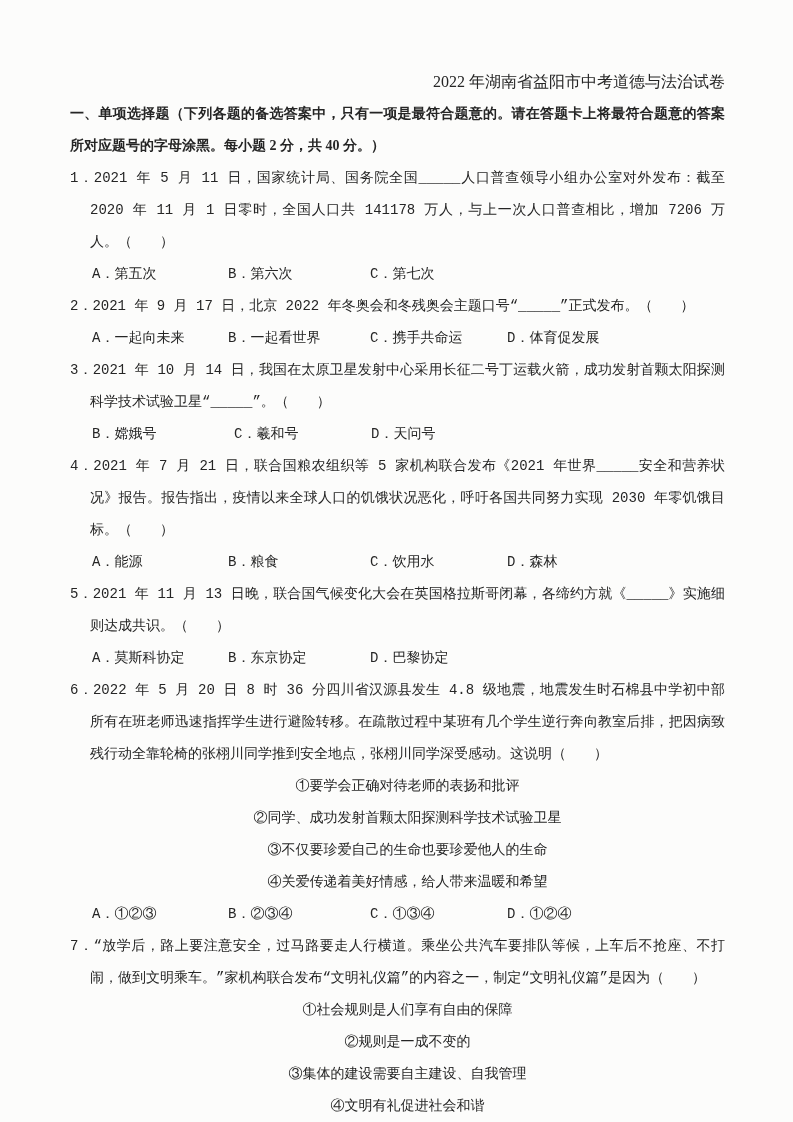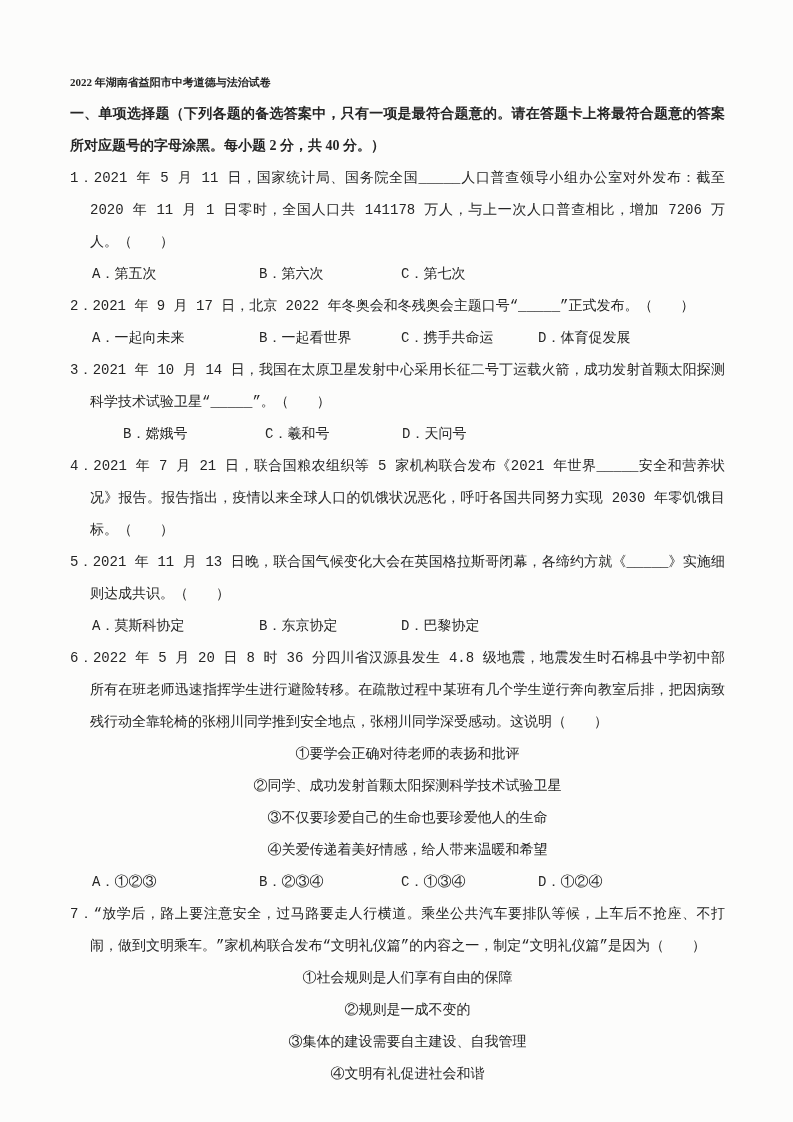--- a/index.html
+++ b/index.html
@@ -15,23 +15,23 @@
     background: #fcfcfb;
     color: #252525;
     font-family: "Liberation Serif", "DejaVu Serif", serif;
     font-size: 14px;
     line-height: 32px;
     padding: 66px 68px 20px 70px;
     overflow: hidden;
   }
   .doc-title {
     margin: 0;
-    font-size: 11px;
-    font-weight: bold;
-    text-align: left;
+    font-size: 16px;
+    font-weight: normal;
+    text-align: right;
     white-space: nowrap;
   }
   .section-heading {
     margin: 0;
     font-weight: bold;
     text-align: justify;
   }
   .question { margin: 0; font-family: Liberation Mono, monospace; }
   .qtext {
     margin: 0;
@@ -44,21 +44,21 @@
     margin: 0;
     padding-left: 20px;
     text-align: center;
   }
   .opts {
     display: flex;
     padding-left: 22px;
   }
   .opt { display: block; white-space: nowrap; }
   .opt-a { width: 136px; }
-  .opt-b { width: 142px; margin-left: 31px; }
+  .opt-b { width: 142px; }
   .opt-c { width: 137px; }
   .opt-d { flex: 1; }
 </style>
 </head>
 <body>
 
 <div class="page">
 
   <h1 class="doc-title">2022 年湖南省益阳市中考道德与法治试卷</h1>
 
@@ -87,20 +87,26 @@
     <p class="qtext"><span class="qnum">3．</span><span>2021 年 10 月 14 日，我国在太原卫星发射中心采用长征二号丁运载火箭，成功发射首颗太阳探测科学技术试验卫星“_____”。（　　）</span></p>
     <div class="opts">
       <span class="opt opt-b">B．嫦娥号</span>
       <span class="opt opt-c">C．羲和号</span>
       <span class="opt opt-d">D．天问号</span>
     </div>
   </div>
 
   <div class="question">
     <p class="qtext"><span class="qnum">4．</span><span>2021 年 7 月 21 日，联合国粮农组织等 5 家机构联合发布《2021 年世界_____安全和营养状况》报告。报告指出，疫情以来全球人口的饥饿状况恶化，呼吁各国共同努力实现 2030 年零饥饿目标。（　　）</span></p>
+    <div class="opts">
+      <span class="opt opt-a">A．能源</span>
+      <span class="opt opt-b">B．粮食</span>
+      <span class="opt opt-c">C．饮用水</span>
+      <span class="opt opt-d">D．森林</span>
+    </div>
   </div>
 
   <div class="question">
     <p class="qtext"><span class="qnum">5．</span><span>2021 年 11 月 13 日晚，联合国气候变化大会在英国格拉斯哥闭幕，各缔约方就《_____》实施细则达成共识。（　　）</span></p>
     <div class="opts">
       <span class="opt opt-a">A．莫斯科协定</span>
       <span class="opt opt-b">B．东京协定</span>
       <span class="opt opt-d">D．巴黎协定</span>
     </div>
   </div>

